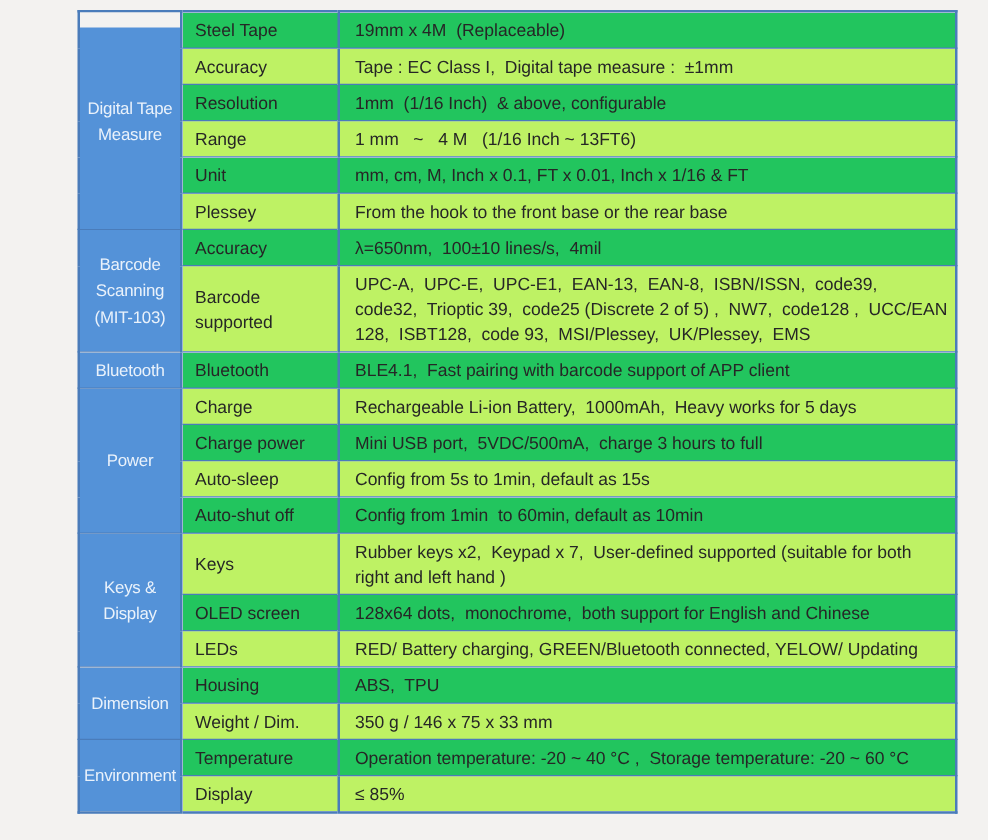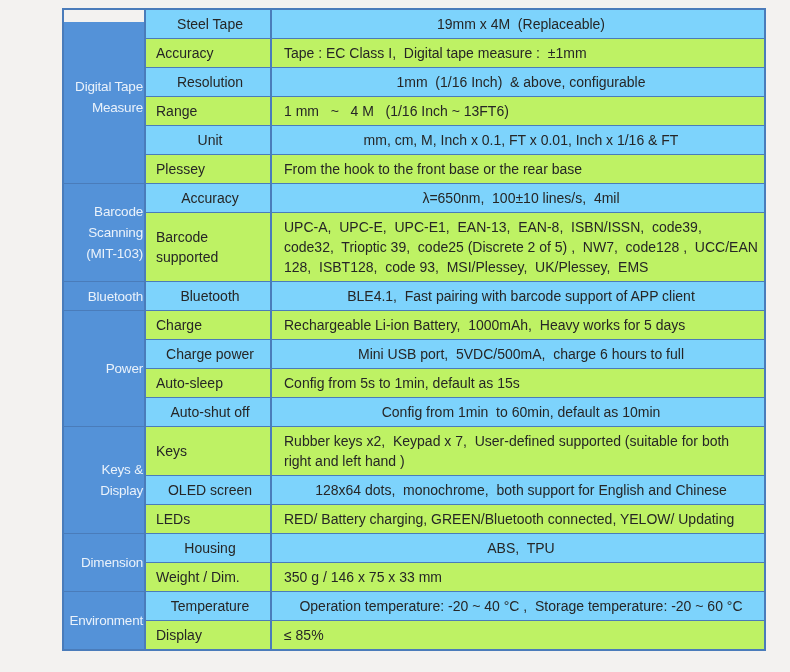--- a/index.html
+++ b/index.html
@@ -28,28 +28,28 @@
     color: #262626;
     vertical-align: middle;
     white-space: pre-wrap;
     padding: 4px 6px 4px 10px;
     height: 20px; 
     box-sizing: content-box;
     overflow: hidden;
   }
   td.prop { width: 108px; border-left-width: 2px; }
   td.val  { border-left-width: 2px; padding-left: 12px; }
-  tr.stripe td.prop, tr.stripe td.val { background: #7dd3fc; text-align: center; }
+  tr.stripe td.prop, tr.stripe td.val { background: #22c55e; }
   tr:not(.stripe) td.prop, tr:not(.stripe) td.val { background: #bef264; }
 
   td.cat {
     width: 78px;
     background: #5492d8;
     color: #eaf2fb;
-    text-align: right;
+    text-align: center;
     padding: 2px 1px;
     font-size: 13.5px;
     letter-spacing: -0.2px;
     line-height: 21px;
     white-space: normal;
   }
   
   td.cat-top { position: relative; }
   td.cat-top::before {
     content: "";
@@ -106,21 +106,21 @@
           <td class="prop">Bluetooth</td>
           <td class="val">BLE4.1,  Fast pairing with barcode support of APP client</td>
         </tr>
         <tr>
           <td rowspan="4" class="cat"><span>Power</span></td>
           <td class="prop">Charge</td>
           <td class="val">Rechargeable Li-ion Battery,  1000mAh,  Heavy works for 5 days</td>
         </tr>
         <tr class="stripe">
           <td class="prop">Charge power</td>
-          <td class="val">Mini USB port,  5VDC/500mA,  charge 6 hours to full</td>
+          <td class="val">Mini USB port,  5VDC/500mA,  charge 3 hours to full</td>
         </tr>
         <tr>
           <td class="prop">Auto-sleep</td>
           <td class="val">Config from 5s to 1min, default as 15s</td>
         </tr>
         <tr class="stripe">
           <td class="prop">Auto-shut off</td>
           <td class="val">Config from 1min  to 60min, default as 10min</td>
         </tr>
         <tr>

